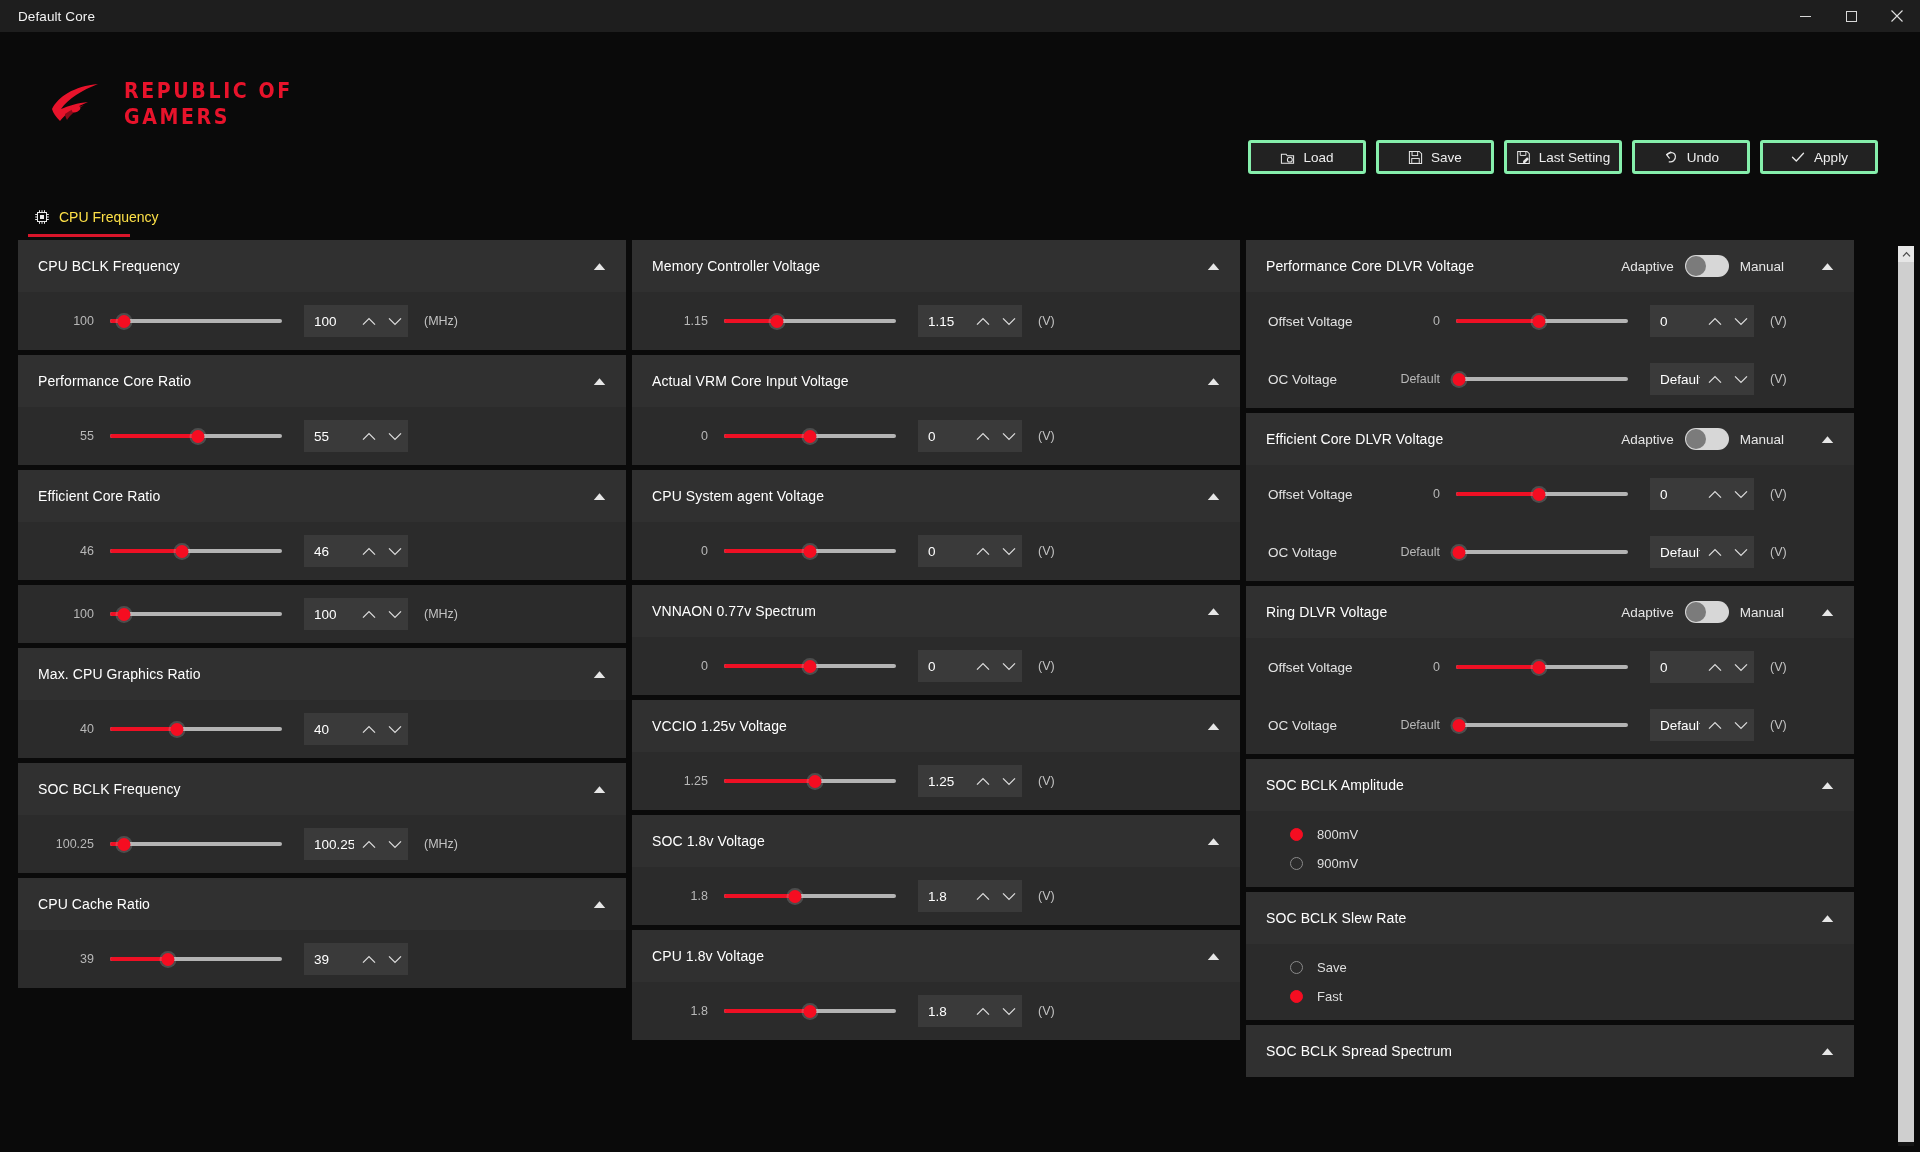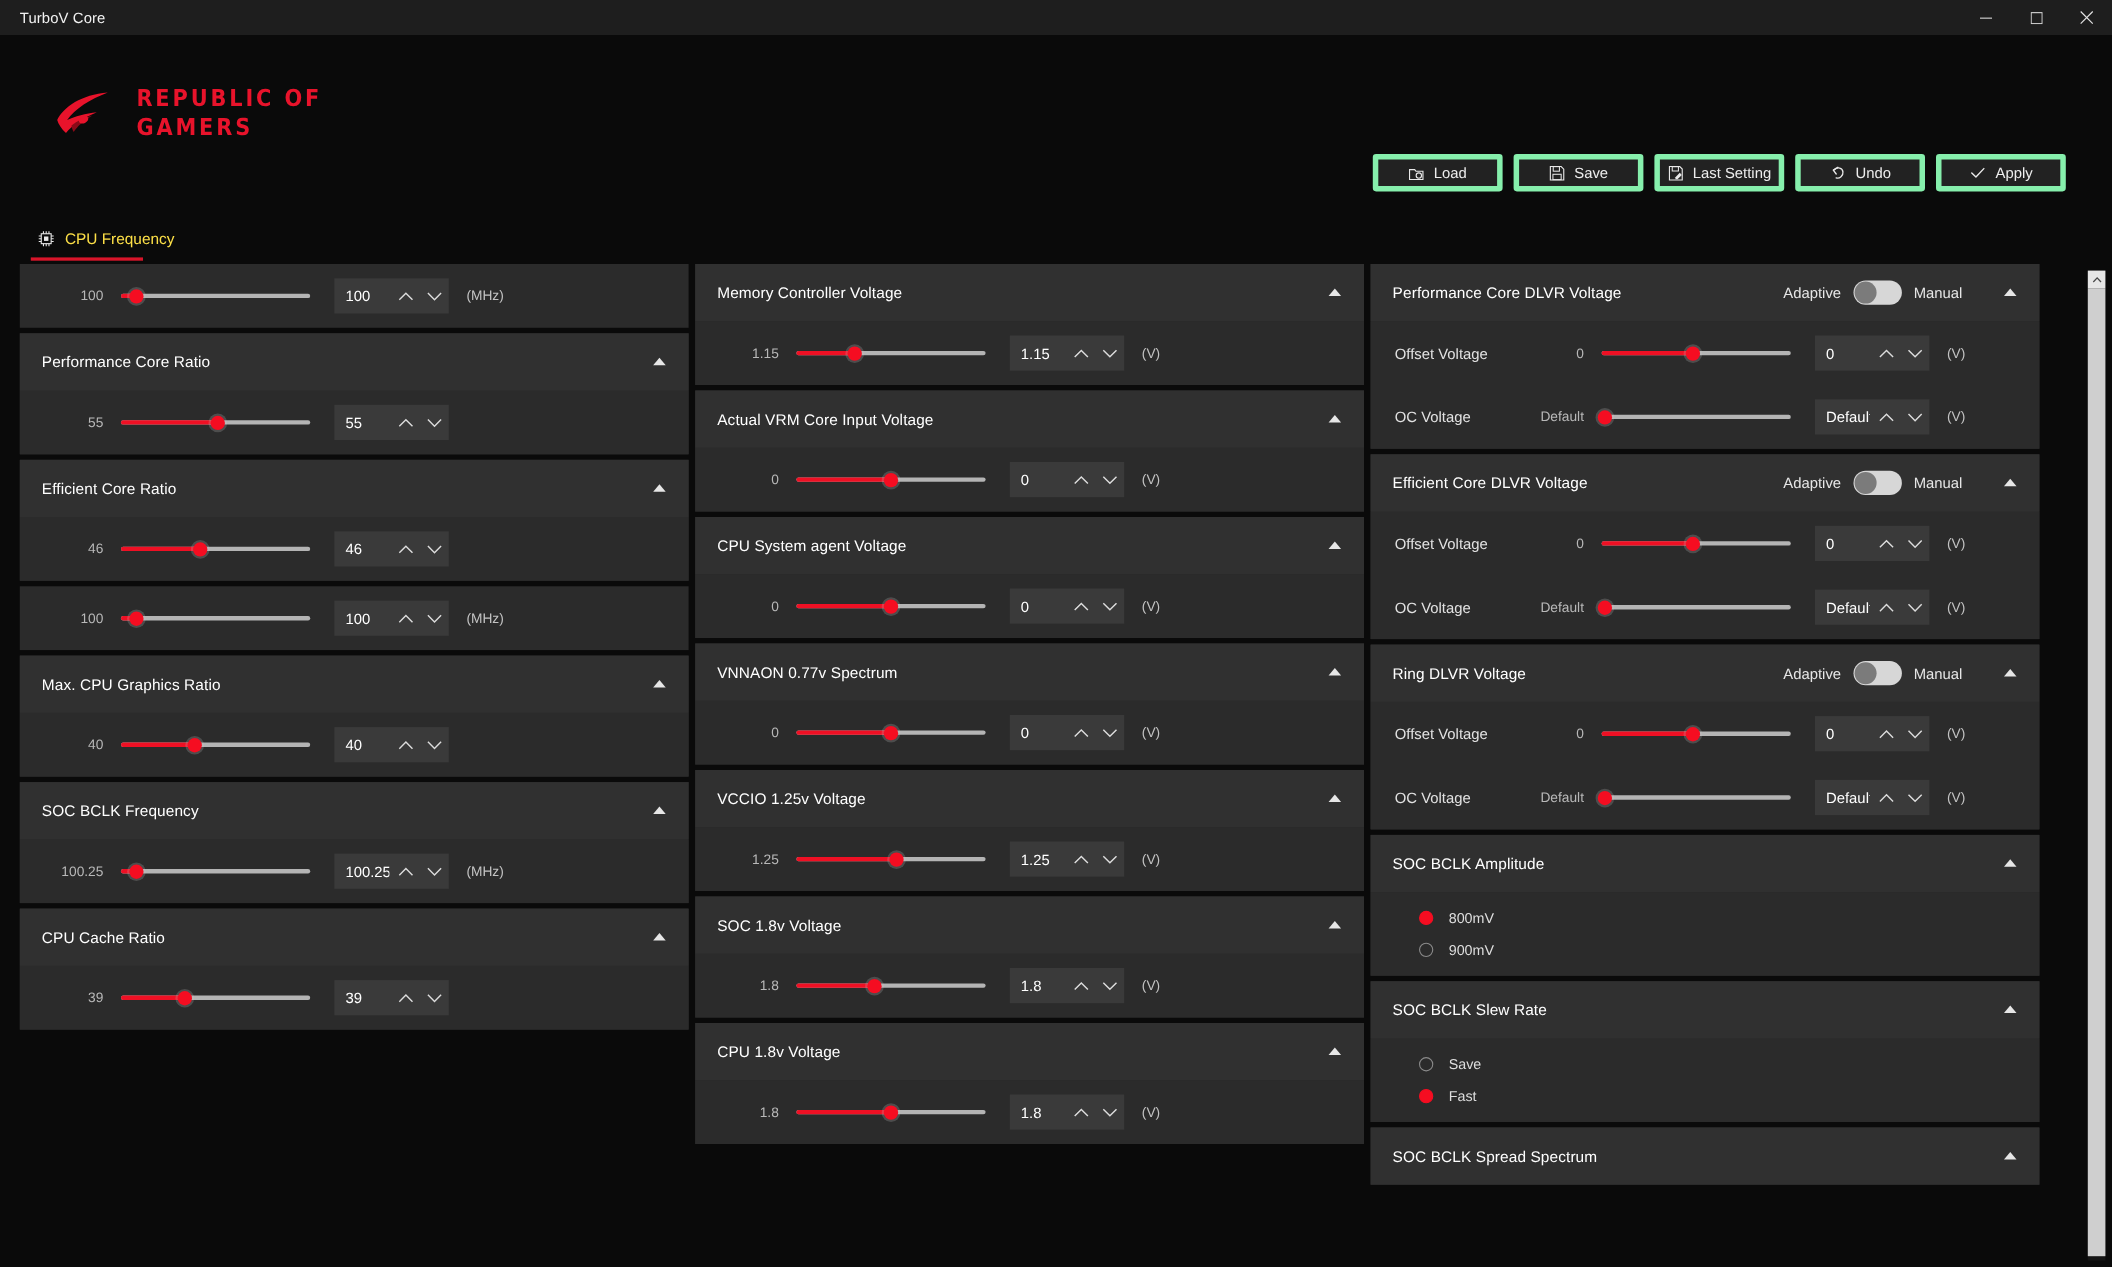--- a/index.html
+++ b/index.html
@@ -29,21 +29,21 @@
   .rog-text{ display:flex; flex-direction:column; line-height:1.0; }
   .rog-text span{
     color:#e8132b; font-weight:bold; font-size:19px; letter-spacing:2.6px;
     font-family:"DejaVu Sans", sans-serif; transform:scaleY(1.12); transform-origin:left top;
   }
   .rog-text span:nth-child(2){ margin-top:7px; }
 
   
   .toolbar{ position:absolute; right:42px; top:140px; display:flex; gap:10px; }
   .tb-button{
-    width:118px; height:34px; background:#222222; border:5px solid #86efac;
+    width:118px; height:34px; background:#222222; border:3px solid #86efac;
     border-radius:3px; display:flex; align-items:center; justify-content:center; gap:8px;
     font-size:13.5px; color:#ededed; cursor:pointer;
   }
   .tb-button svg{ flex:none; }
 
   
   .tabstrip{ position:absolute; left:0; top:198px; width:1920px; height:38px; }
   .tab{
     position:absolute; left:28px; top:0; height:38px; display:flex; align-items:center; gap:9px;
     padding:0 10px 0 6px; font-size:14px; color:#fde047; cursor:pointer;
@@ -117,21 +117,21 @@
   
   .scrollbar{ position:absolute; right:6px; top:246px; width:16px; height:900px; background:#151515;}
   .sb-up{ width:16px; height:16px; background:#e6e6e6; display:flex; align-items:center;
           justify-content:center; cursor:pointer;}
   .sb-thumb{ width:16px; height:880px; background:#cfcfcf; cursor:pointer; }
 </style>
 </head>
 <body>
 
 <div class="titlebar">
-  <div class="tb-title">TurboV Core</div>
+  <div class="tb-title">Default Core</div>
   <div class="win-controls">
     <div class="win-btn">
       <svg width="11" height="11" viewBox="0 0 11 11">
         <rect x="0" y="5" width="11" height="1" fill="#d8d8d8"></rect>
         </svg>
     </div>
     <div class="win-btn">
       <svg width="11" height="11" viewBox="0 0 11 11">
         <rect x="0.5" y="0.5" width="10" height="10" fill="none" stroke="#d8d8d8"></rect>
         </svg>
@@ -215,20 +215,26 @@
       </g>
     </svg>
     <span>CPU Frequency</span>
   </div>
   <div class="tab-underline"></div>
 </div>
 
 <div class="content" id="content">
     <div class="col left">
       <div class="card">
+        <div class="card-head">
+          <div class="card-title">CPU BCLK Frequency</div>
+          <span class="chev"><svg width="13" height="9" viewBox="0 0 13 9">
+              <path d="M0.8 8 L6.5 1.2 L12.2 8 Z" fill="#e6e6e6"></path>
+            </svg></span>
+        </div>
         <div class="card-body">
           <div class="row">
             <div class="row-min">100</div>
             <div class="slider">
               <div class="track"></div>
               <div class="fill" style="width:8%"></div>
               <div class="knob" style="left:8%"></div>
             </div>
             <div class="spin">
               <div class="val">100</div>

